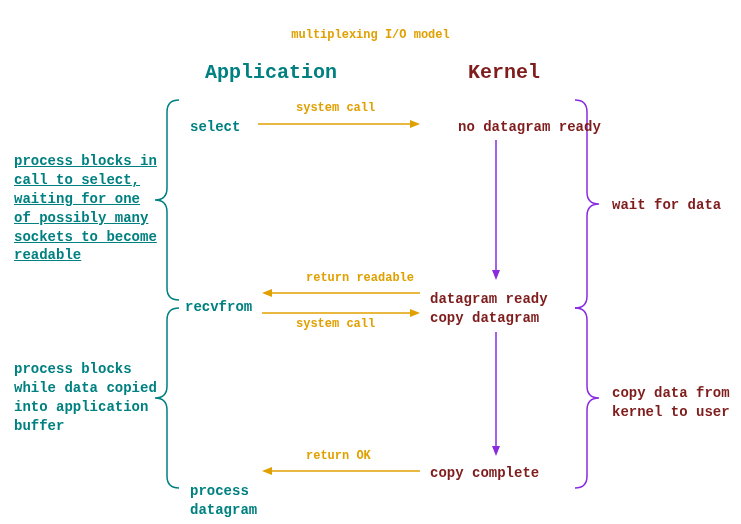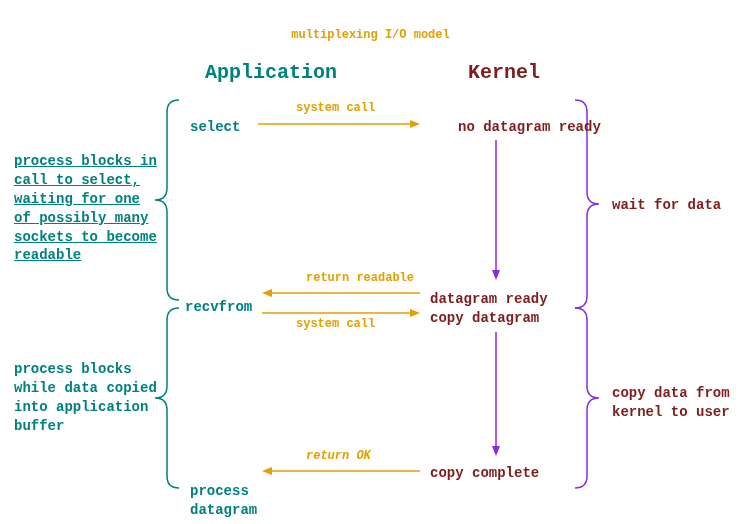--- a/index.html
+++ b/index.html
@@ -110,21 +110,21 @@
 <svg class="arrow-h" style="left:262px; top:308px;" width="158" height="10">
   <line x1="0" y1="5" x2="150" y2="5" stroke="#e0a000" stroke-width="1.5"></line>
   <polygon points="158,5 148,1 148,9" fill="#e0a000"></polygon>
 </svg>
 <div class="label orange small" style="left:296px; top:316px;">system call</div>
 
 <svg class="arrow-h" style="left:262px; top:466px;" width="158" height="10">
   <line x1="158" y1="5" x2="8" y2="5" stroke="#e0a000" stroke-width="1.5"></line>
   <polygon points="0,5 10,1 10,9" fill="#e0a000"></polygon>
 </svg>
-<div class="label orange small" style="left:306px; top:448px;font-style:italic;">return OK</div>
+<div class="label orange small" style="left:306px; top:448px;">return OK</div>
 
 <svg class="arrow-v" style="left:490px; top:140px;" width="12" height="140">
   <line x1="6" y1="0" x2="6" y2="132" stroke="#8a2be2" stroke-width="1.5"></line>
   <polygon points="6,140 2,130 10,130" fill="#8a2be2"></polygon>
 </svg>
 <svg class="arrow-v" style="left:490px; top:332px;" width="12" height="124">
   <line x1="6" y1="0" x2="6" y2="116" stroke="#8a2be2" stroke-width="1.5"></line>
   <polygon points="6,124 2,114 10,114" fill="#8a2be2"></polygon>
 </svg>
 

